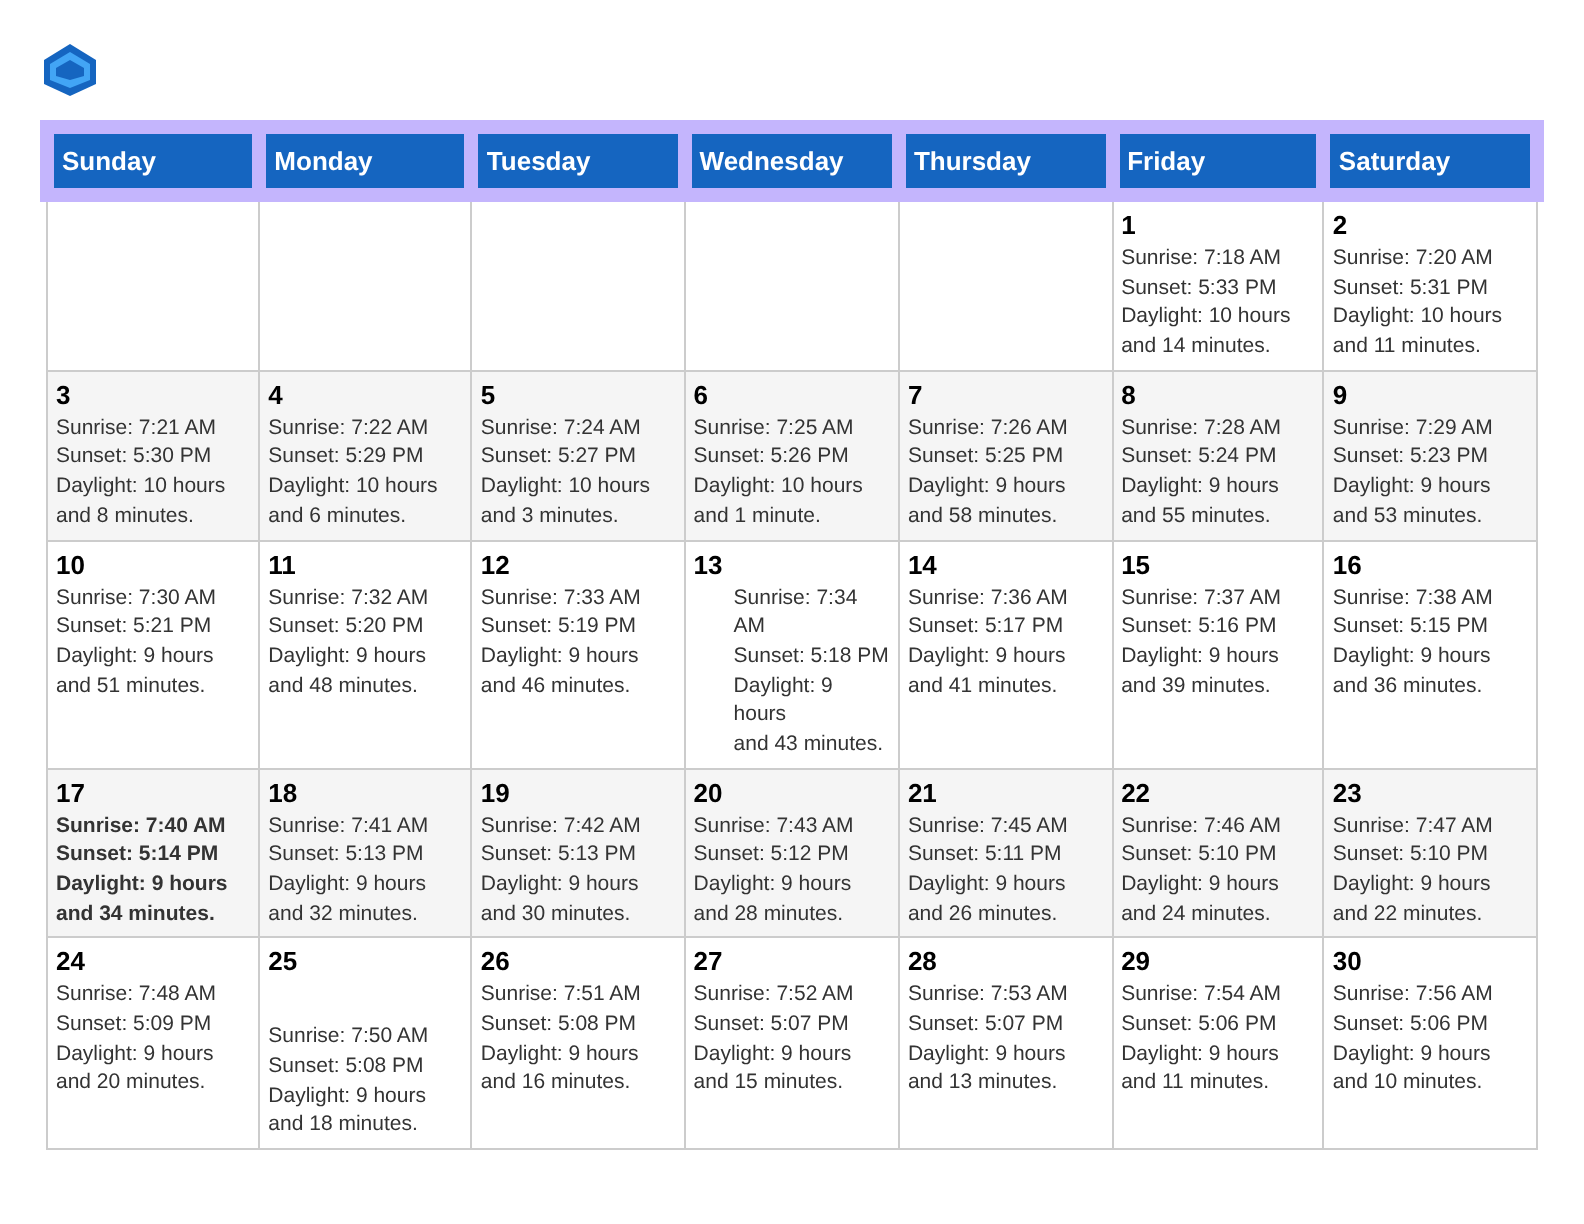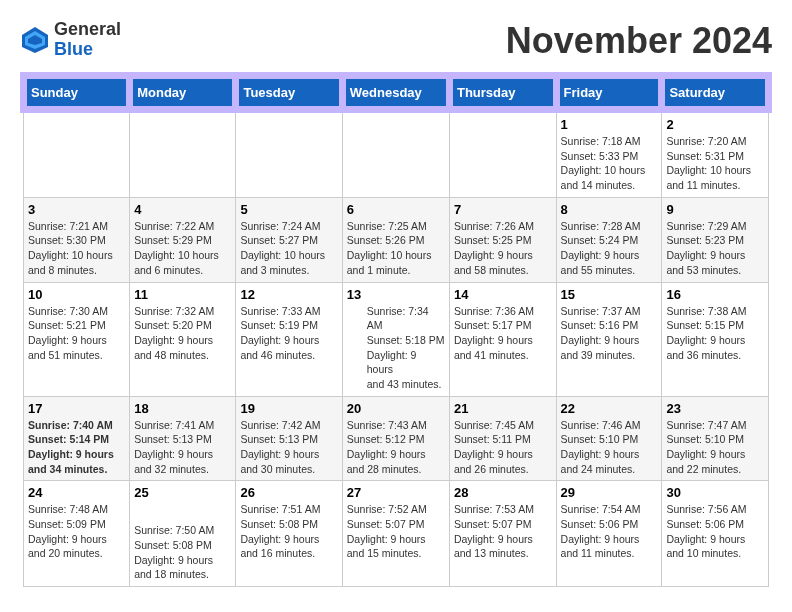--- a/index.html
+++ b/index.html
@@ -97,27 +97,22 @@
 </head>
 <body>
 
 <div class="header">
   <div class="logo">
     <svg class="logo-icon" viewBox="0 0 30 30">
       <polygon points="15,2 28,10 28,22 15,28 2,22 2,10" fill="#1565c0"></polygon>
       <polygon points="15,6 25,12 25,20 15,24 5,20 5,12" fill="#42a5f5"></polygon>
       <polygon points="15,10 22,14 22,18 15,20 8,18 8,14" fill="#1565c0"></polygon>
     </svg>
-    <div class="logo-text">
-      <span class="logo-general">General</span>
-      <span class="logo-blue">Blue</span>
-    </div>
   </div>
   <div class="title-block">
-    <div class="month-title">November 2024</div>
   </div>
 </div>
 
 <table class="calendar">
   <thead>
     <tr>
     <th>Sunday</th>
         <th>Monday</th>
         <th>Tuesday</th>
         <th>Wednesday</th>

